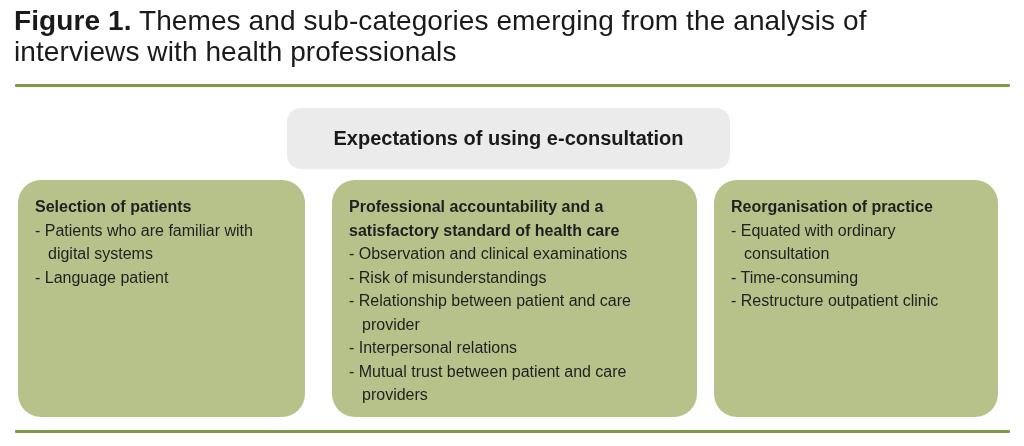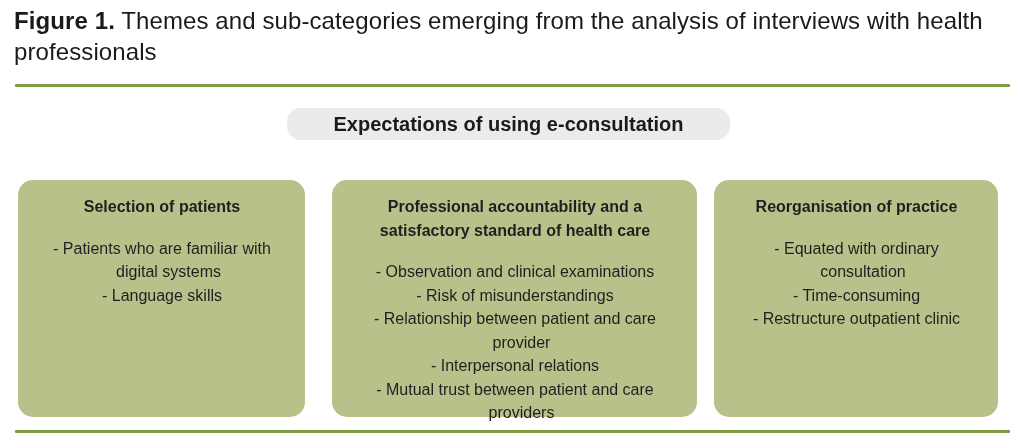--- a/index.html
+++ b/index.html
@@ -16,74 +16,73 @@
     position: relative;
     width: 1024px;
     height: 446px;
     background: #ffffff;
   }
   .caption {
     position: absolute;
     left: 14px;
     top: 5px;
     width: 980px;
-    font-size: 24px;
+    font-size: 28px;
     line-height: 31px;
     color: #1a1a1a;
     letter-spacing: 0.1px;
   }
   .caption .cap-label { font-weight: bold; }
   .rule {
     position: absolute;
     left: 15px;
     width: 995px;
     height: 3px;
     background: #7d9a44;
     border-radius: 1px;
   }
   .rule.top { top: 84px; }
   .rule.bottom { top: 430px; }
   .header-box {
     position: absolute;
     left: 287px;
     top: 108px;
     width: 443px;
-    height: 32px;
+    height: 61px;
     background: #ebebeb;
     border-radius: 14px;
     display: flex;
     align-items: center;
     justify-content: center;
     font-size: 20px;
     font-weight: bold;
     color: #1a1a1a;
   }
   .theme-box {
     position: absolute;
     top: 180px;
     height: 237px;
     background: #b7c28b;
-    border-radius: 15px;
+    border-radius: 23px;
     box-sizing: border-box;
     padding: 15px 16px 0 17px;
     font-size: 16px;
     line-height: 23.5px;
     color: #1f1f1f;
-    text-align: center;
   }
   .theme-box.b1 { left: 18px;  width: 287px; }
   .theme-box.b2 { left: 332px; width: 365px; }
   .theme-box.b3 { left: 714px; width: 284px; }
   .theme-title {
     font-weight: bold;
     margin: 0 0 0 0;
   }
   .theme-list {
     list-style: none;
-    margin: 18px;
+    margin: 0;
     padding: 0;
   }
   .theme-list li {
     padding-left: 13px;
     text-indent: -13px; 
   }
 </style>
 </head>
 <body>
 
@@ -96,21 +95,21 @@
   <div class="rule top"></div>
 
   <div class="header-box">
     <span>Expectations of using e-consultation</span>
   </div>
 
   <div class="theme-box b1">
     <div class="theme-title">Selection of patients</div>
     <ul class="theme-list">
       <li>- Patients who are familiar with digital systems</li>
-      <li>- Language skills</li>
+      <li>- Language patient</li>
     </ul>
   </div>
 
   <div class="theme-box b3">
     <div class="theme-title">Reorganisation of practice</div>
     <ul class="theme-list">
       <li>- Equated with ordinary consultation</li>
       <li>- Time-consuming</li>
       <li>- Restructure outpatient clinic</li>
     </ul>

